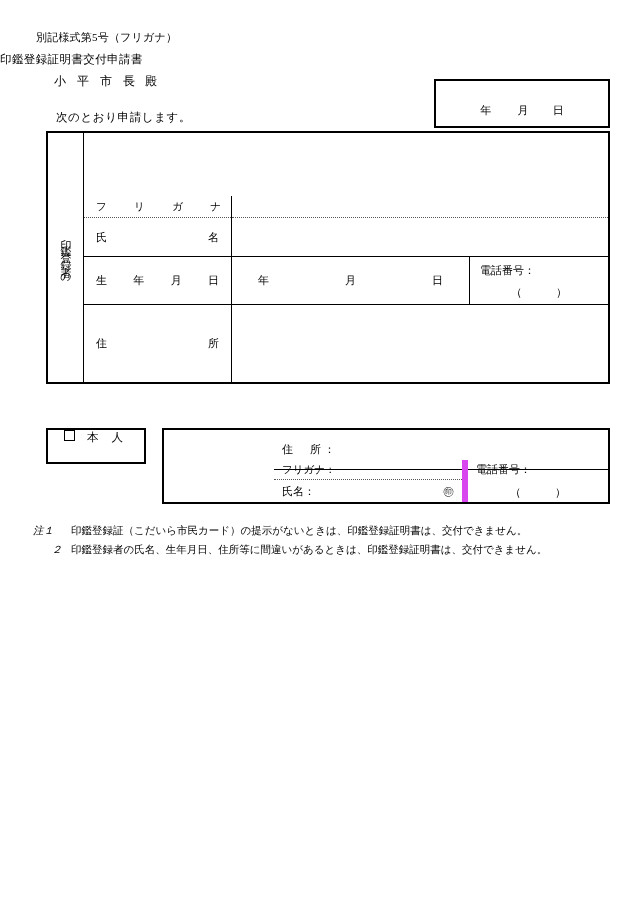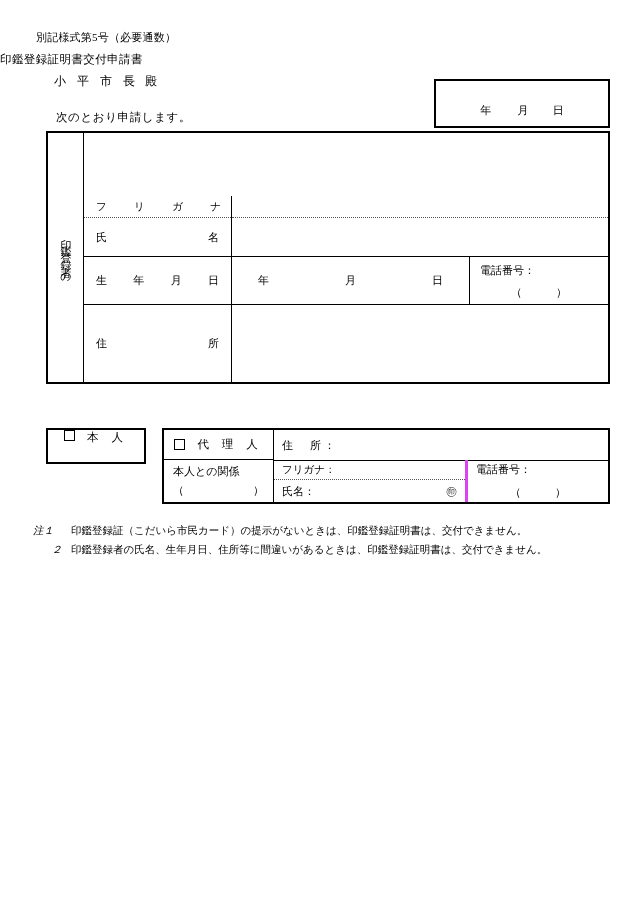--- a/index.html
+++ b/index.html
@@ -390,35 +390,35 @@
 
   .proxy-right {
     position: absolute;
     left: 110px; top: 0;
     right: 0; bottom: 0;
   }
   .pr-addr {
     position: absolute;
     left: 0; top: 0;
     right: 0;
-    height: 31px;
+    height: 40px;
     border-bottom: 1px solid #000;
     box-sizing: border-box;
     display: flex;
     align-items: center;
     padding-left: 8px;
     font-size: 11px;
   }
   .pr-addr .sp { letter-spacing: 3px; }
   .pr-namecol {
     position: absolute;
     left: 0; top: 30px;
     width: 194px;
     bottom: 0;
-    border-right: 3px solid #d946ef;
+    border-right: 6px solid #d946ef;
     box-sizing: border-box;
   }
   .pr-furi {
     position: absolute;
     left: 0; top: 0;
     right: 0;
     height: 20px;
     border-bottom: 1px dotted #555;
     box-sizing: border-box;
     display: flex;
@@ -473,21 +473,21 @@
     flex: none;
     font-style: italic;
   }
   .note-marker.indent { text-align: right; padding-right: 9px; box-sizing: border-box; }
 </style>
 </head>
 <body>
 
 <div class="page">
 
-  <div class="form-code">別記様式第5号（必要通数）</div>
+  <div class="form-code">別記様式第5号（フリガナ）</div>
   <div class="doc-title">印鑑登録証明書交付申請書</div>
   <div class="addressee">
     <span class="hon">小 平 市 長</span><span class="dono">殿</span>
   </div>
   <div class="apply-line">次のとおり申請します。</div>
 
   <div class="date-box">
     <div class="date-row">
       <span>年</span>
       <span>月</span>
@@ -551,31 +551,20 @@
 
     </div>
   </div>
 
   <div class="self-box">
     <span class="chk"></span>
     <span class="lbl">本 人</span>
   </div>
 
   <div class="proxy-table">
-    <div class="proxy-left">
-      <div class="proxy-head">
-        <span class="chk"></span>
-        <span class="lbl">代 理 人</span>
-      </div>
-      <span class="rel-label">本人との関係</span>
-      <div class="rel-paren">
-        <span>（</span>
-        <span>）</span>
-      </div>
-    </div>
 
     <div class="proxy-right">
       <div class="pr-addr">
         <span class="sp">住　所：</span>
       </div>
       <div class="pr-namecol">
         <div class="pr-furi">
           <span>フリガナ：</span>
         </div>
         <div class="pr-name">

